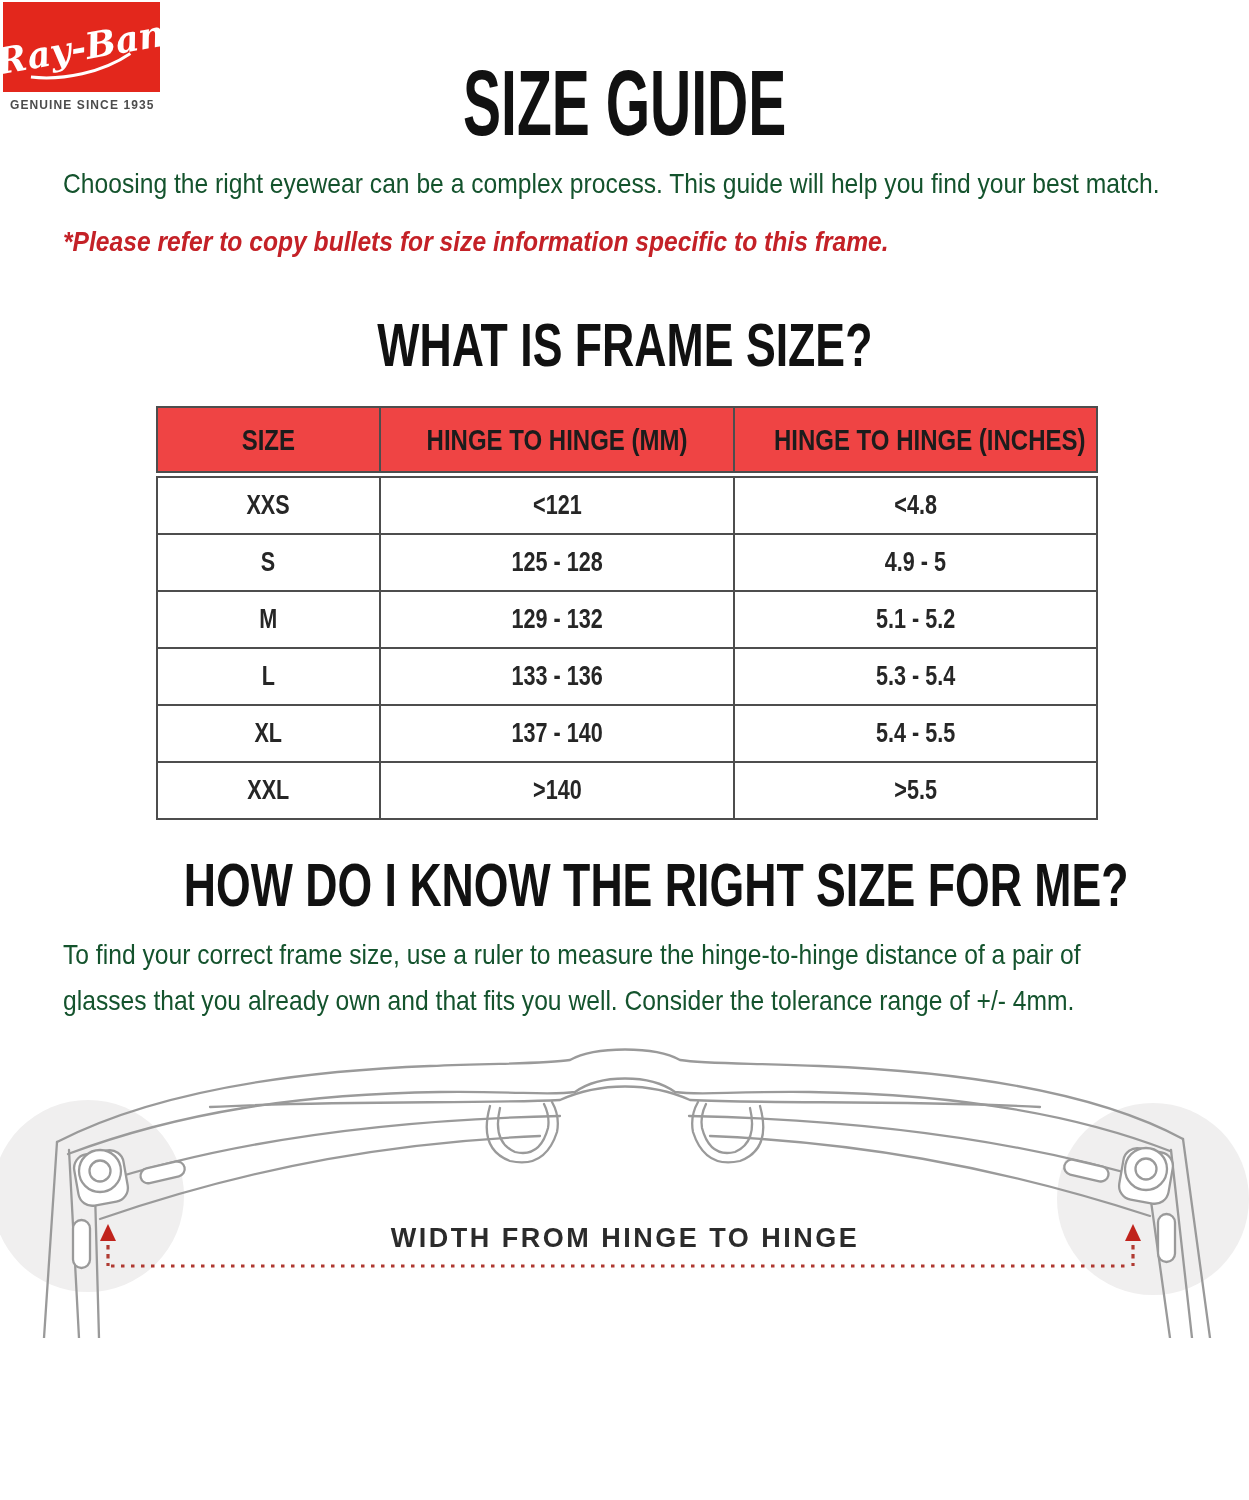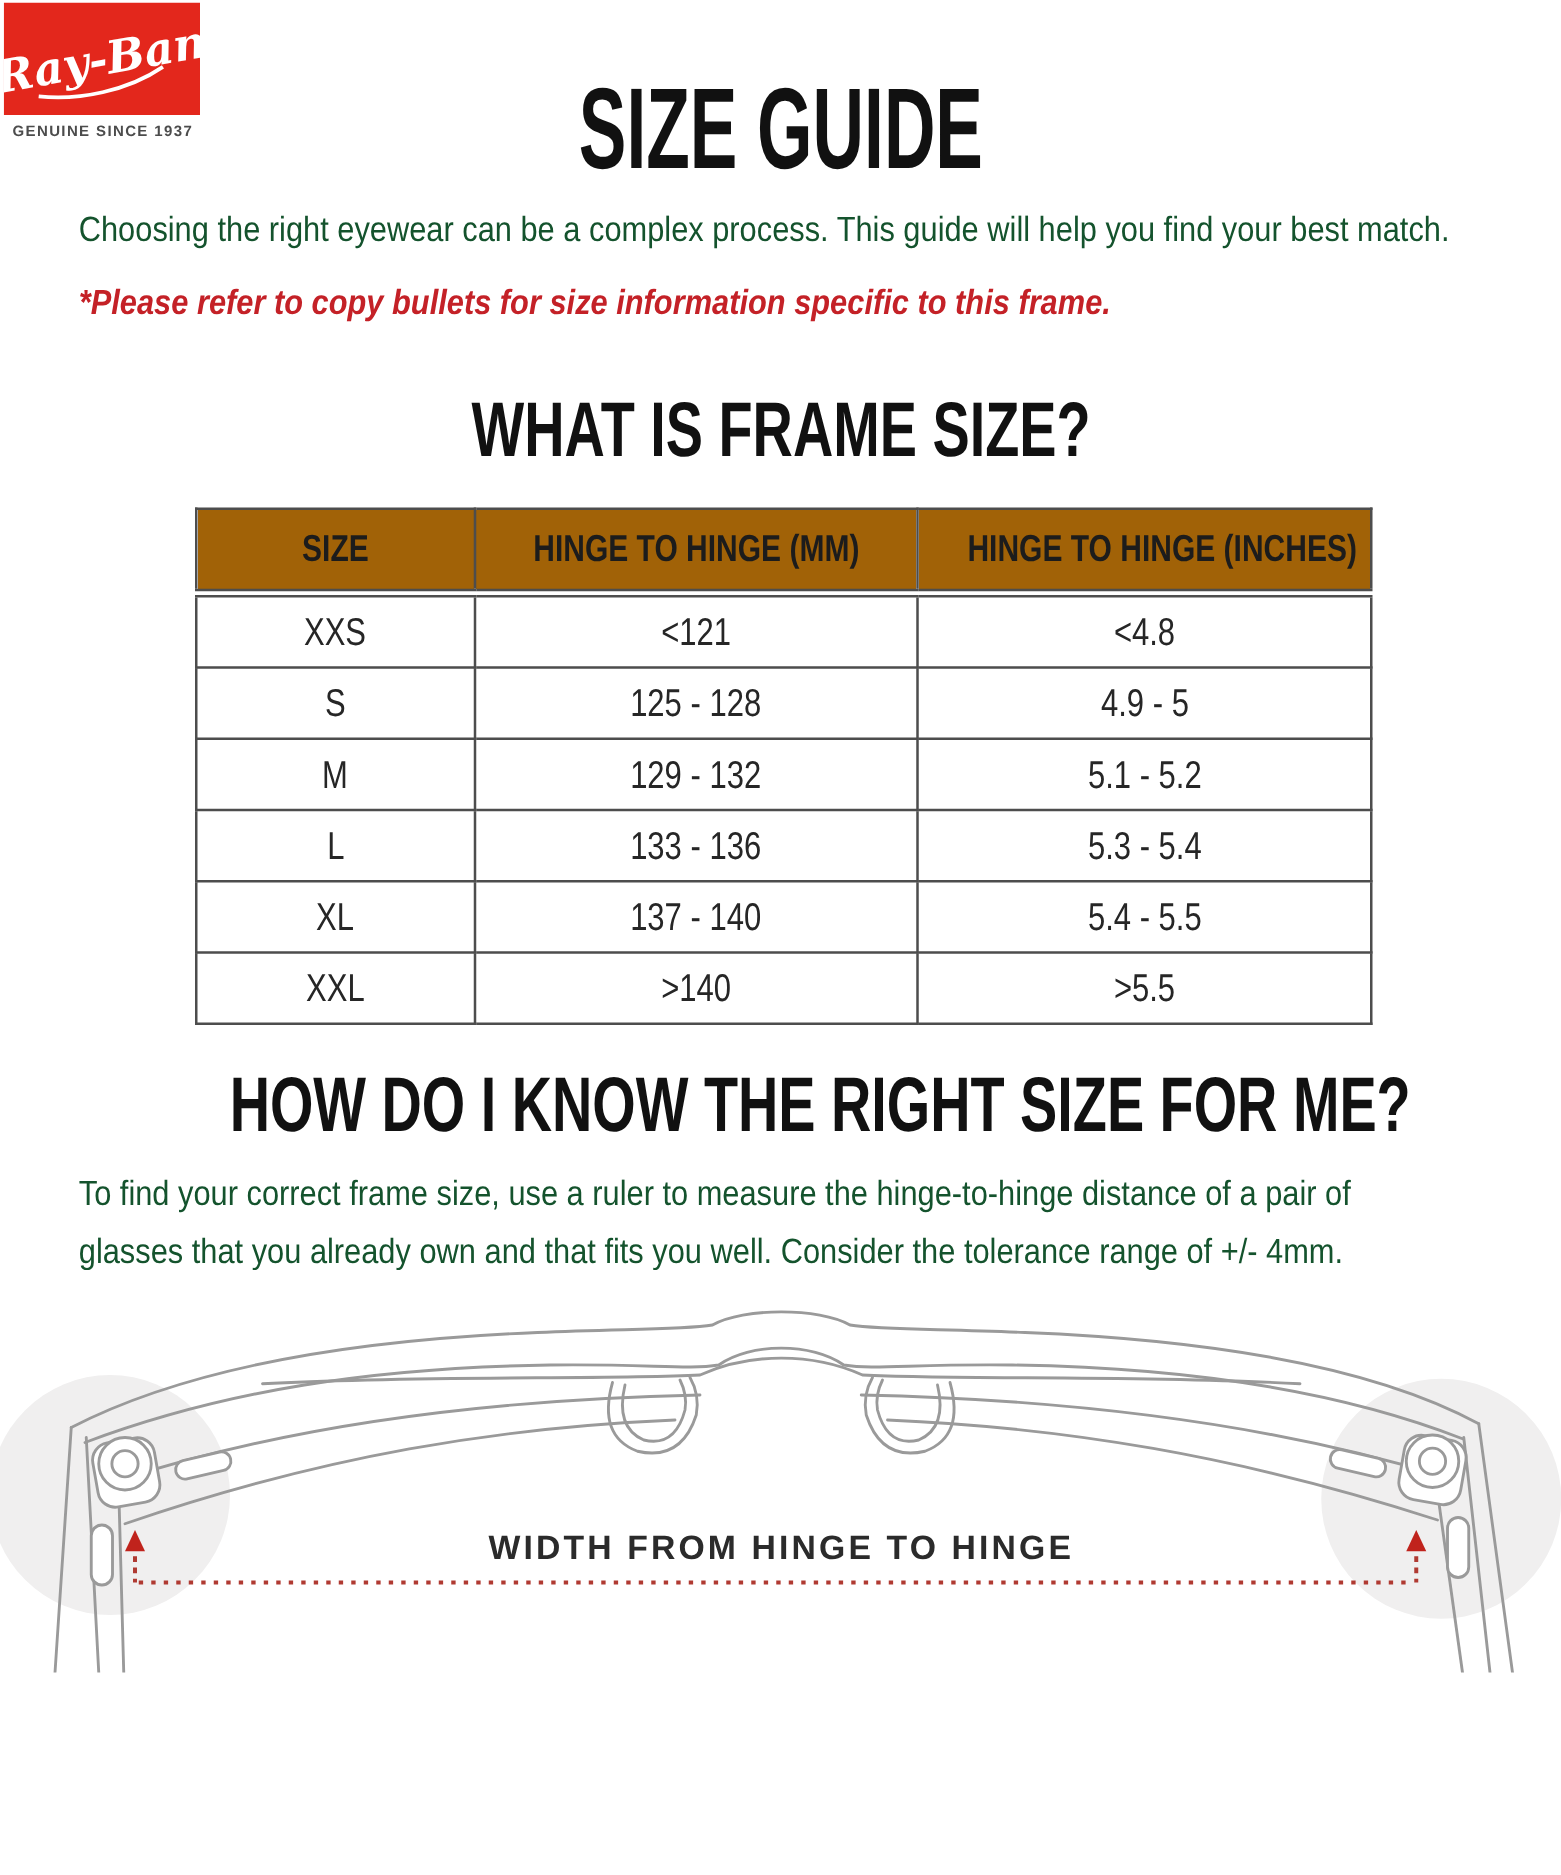--- a/index.html
+++ b/index.html
@@ -45,42 +45,42 @@
   .para2{margin-top:16px;}
   
   table.size{
     border-collapse:collapse;table-layout:fixed;
     margin:30px 0 0 156px;width:942px;
   }
   table.size th,table.size td{
     border:2px solid #4d4d4d;text-align:center;padding:0;overflow:hidden;
   }
   table.size th{
-    background:#a16207;height:63px;font-size:30px;font-weight:700;color:#1c1c1c;
+    background:#ef4444;height:63px;font-size:30px;font-weight:700;color:#1c1c1c;
     border-bottom:7px double #4d4d4d;
   }
-  table.size td{height:55px;font-size:31px;font-weight:400;color:#262626;}
+  table.size td{height:55px;font-size:27px;font-weight:700;color:#262626;}
   
   .diagram{display:block;margin-top:0;}
 </style>
 </head>
 <body>
 
 <div class="page">
 
   <div class="header">
     <div class="logo">
       <svg class="logo-box" viewBox="0 0 157 90">
         <rect x="0" y="0" width="157" height="90" fill="#e3271c"></rect>
         <g transform="rotate(-10 78 48)">
           <text x="78" y="58" text-anchor="middle" font-family="DejaVu Serif, serif" font-style="italic" font-weight="700" font-size="36" fill="#ffffff">Ray-Ban</text>
           <path d="M 24,66 C 55,75 95,74 126,60" stroke="#ffffff" stroke-width="3" fill="none"></path>
         </g>
       </svg>
-      <div class="logo-tagline">GENUINE SINCE 1937</div>
+      <div class="logo-tagline">GENUINE SINCE 1935</div>
     </div>
     <h1 class="title"><span class="cond-xl">SIZE GUIDE</span></h1>
   </div>
 
   <p class="bodyp intro"><span class="fit">Choosing the right eyewear can be a complex process. This guide will help you find your best match.</span></p>
   <p class="note"><span class="fit">*Please refer to copy bullets for size information specific to this frame.</span></p>
 
   <h2 class="h2 h2-frame"><span class="cond">WHAT IS FRAME SIZE?</span></h2>
 
   <table class="size">

